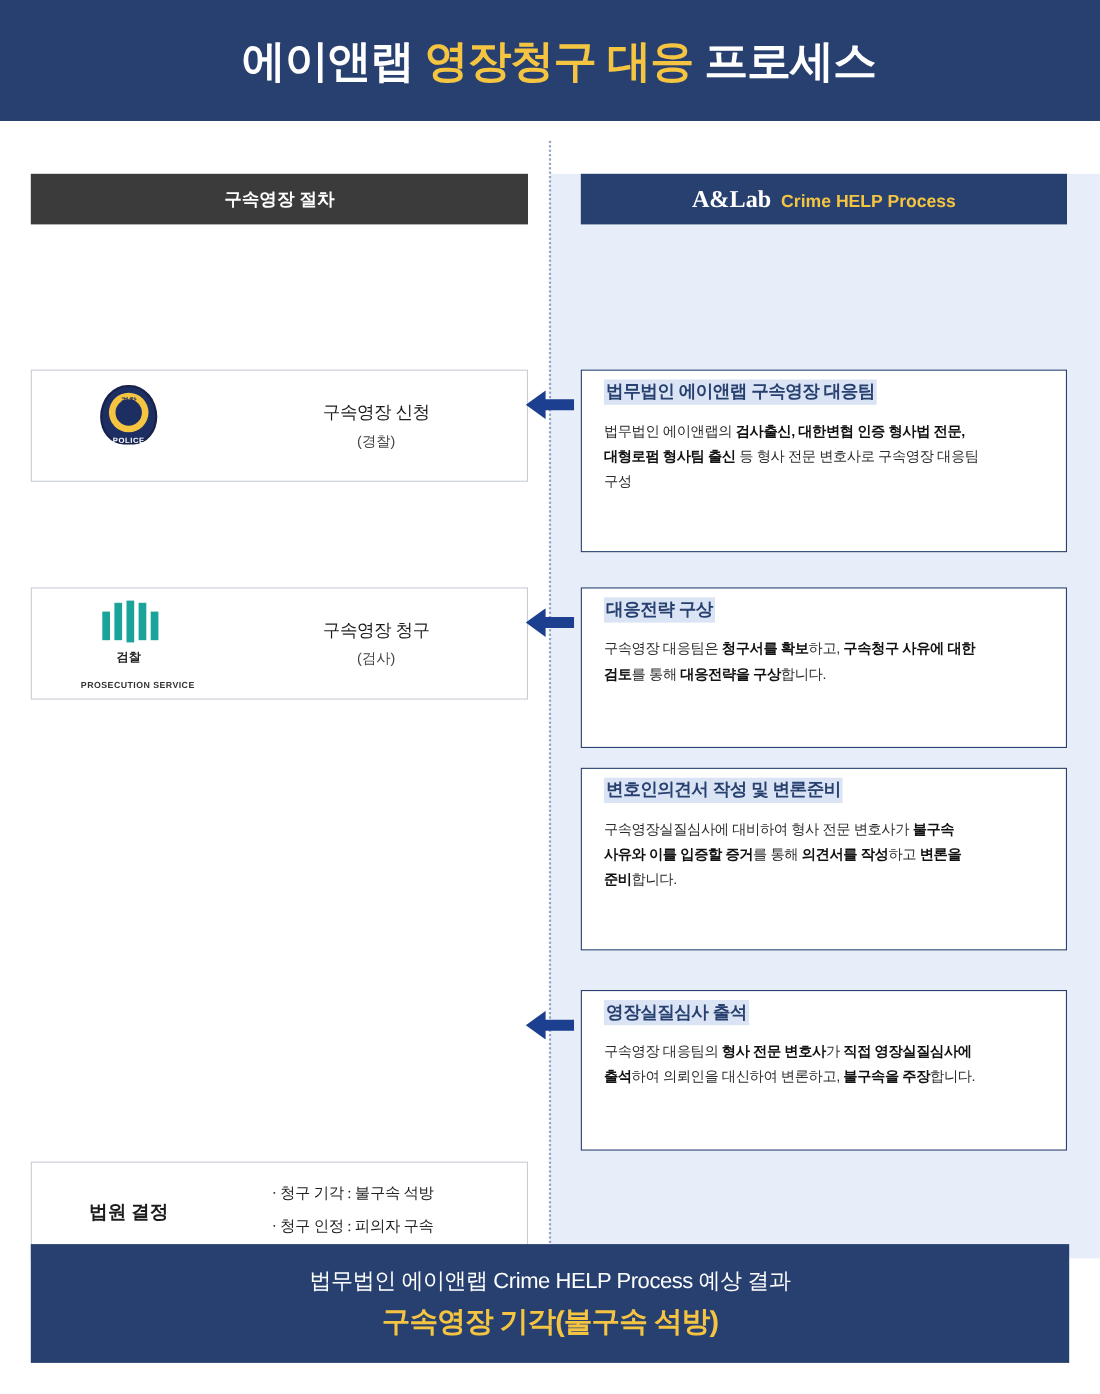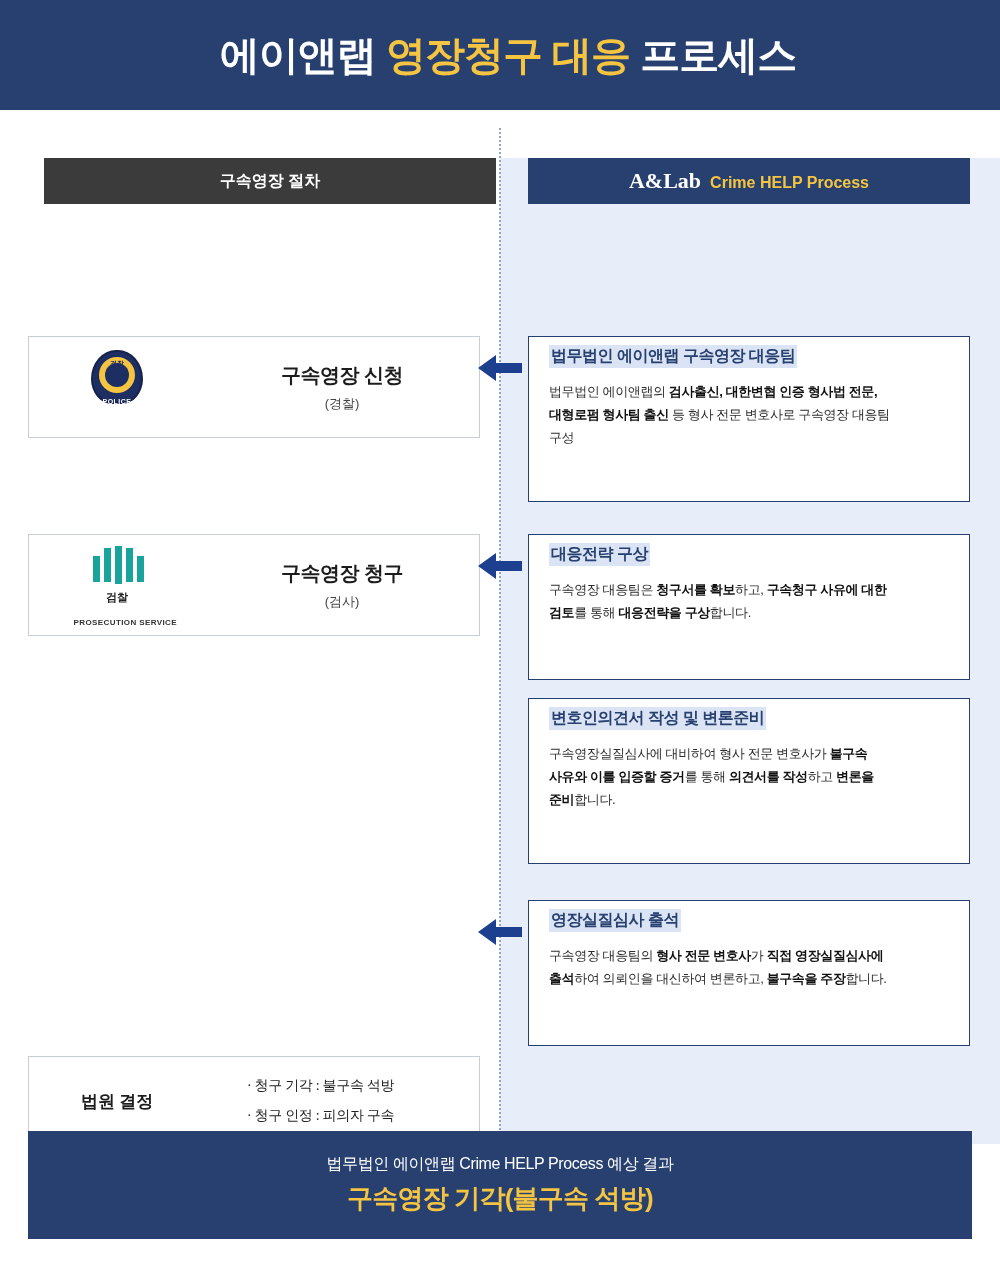--- a/index.html
+++ b/index.html
@@ -61,21 +61,21 @@
   .col-head {
     position: absolute;
     height: 46px;
     display: flex;
     align-items: center;
     justify-content: center;
     color: #ffffff;
     font-size: 16px;
     font-weight: bold;
   }
-  .col-head.left  { left: 28px;  top: 48px; width: 452px; background: #3b3b3b; margin-left: 16px; }
+  .col-head.left  { left: 28px;  top: 48px; width: 452px; background: #3b3b3b; }
   .col-head.right { left: 528px; top: 48px; width: 442px; background: #27406f; }
   .brand {
     display: flex; align-items: baseline; gap: 9px;
   }
   .brand .brand-a {
     font-family: "Liberation Serif", serif;
     font-size: 22px;
     font-weight: bold;
     color: #ffffff;
     letter-spacing: 0px;
@@ -102,21 +102,21 @@
     height: 100%;
     display: flex;
     align-items: center;
     justify-content: center;
   }
   .step .step-text {
     flex: 1 1 auto;
     text-align: center;
     color: #1c1c1c;
   }
-  .step .step-title { font-size: 20px; font-weight: bold; letter-spacing: -0.5px; }
+  .step .step-title { font-size: 16px; font-weight: normal; letter-spacing: -0.5px; }
   .step .step-sub   { font-size: 13px; color: #444; margin-top: 6px; }
 
   #step-1 { top: 226px; height: 102px; }
   #step-2 { top: 424px; height: 102px; }
   #step-3 { top: 790px; height: 102px; }
 
   
   #decision {
     position: absolute;
     left: 28px;
@@ -207,21 +207,21 @@
     width: 944px;
     height: 108px;
     background: #27406f;
     display: flex;
     flex-direction: column;
     align-items: center;
     justify-content: center;
     gap: 6px;
   }
   .page-footer .f1 {
-    font-size: 16px;
+    font-size: 20px;
     color: #ffffff;
     letter-spacing: -0.4px;
   }
   .page-footer .f2 {
     font-size: 26px;
     font-weight: bold;
     color: #f5c542;
     letter-spacing: -0.8px;
   }
 

